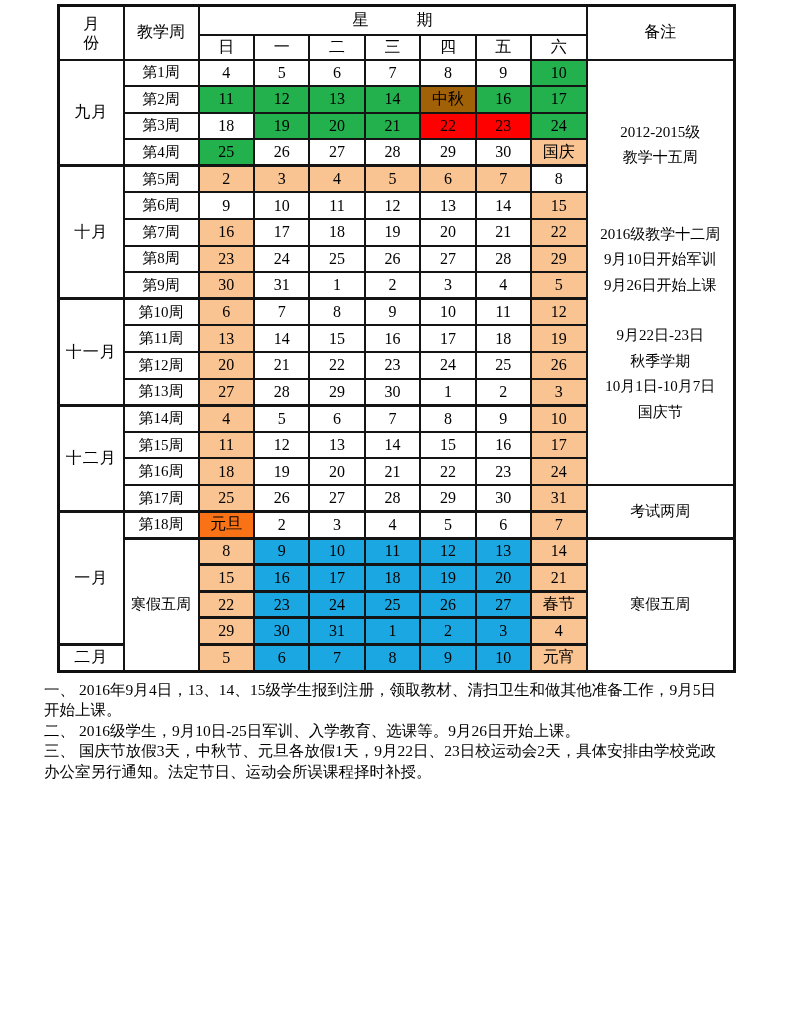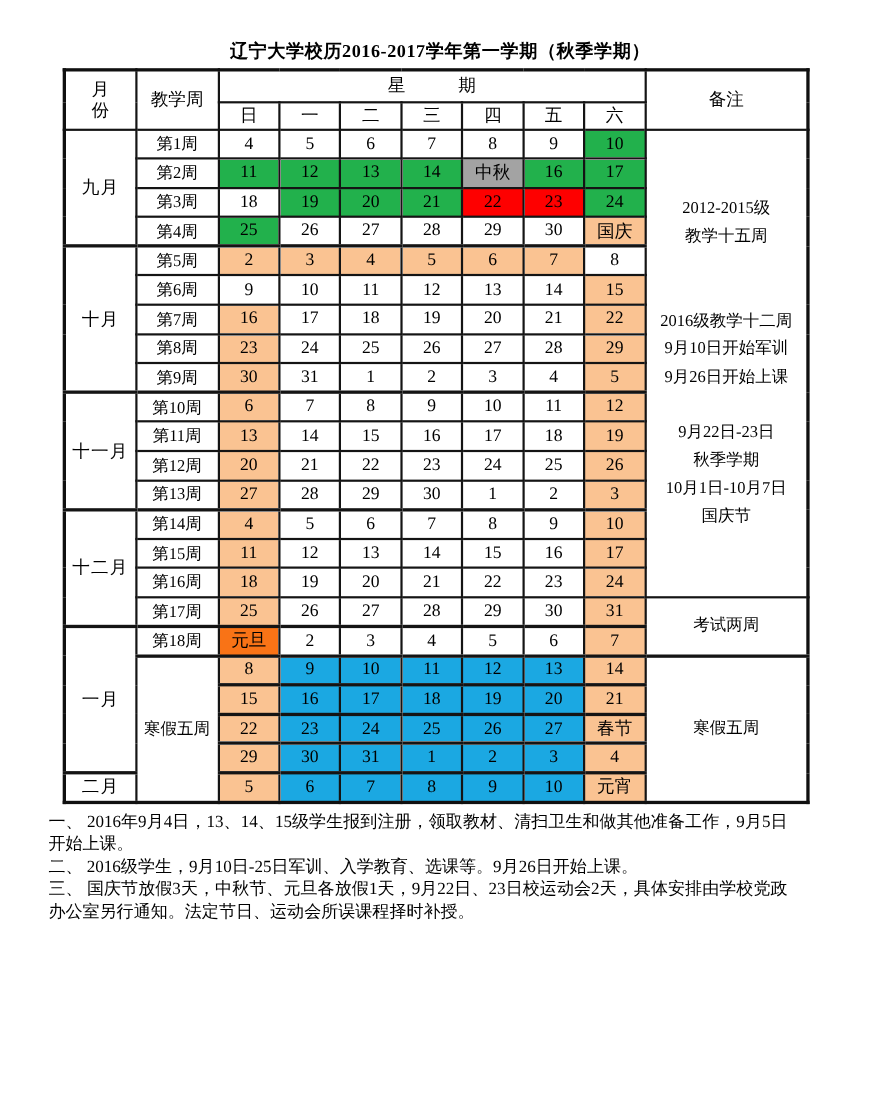--- a/index.html
+++ b/index.html
@@ -62,21 +62,20 @@
     line-height:20.6px;
     text-align:justify;
   }
   .note{margin:0;}
 </style>
 </head>
 <body>
 
 <div class="page">
 
-  <div class="title">辽宁大学校历2016-2017学年第一学期（秋季学期）</div>
 
   <table class="cal">
     <colgroup>
       <col style="width:65px">
       <col style="width:75px">
       <col style="width:55.43px">
         <col style="width:55.43px">
         <col style="width:55.43px">
         <col style="width:55.43px">
         <col style="width:55.43px">
@@ -124,21 +123,21 @@
 10月1日-10月7日
 国庆节</div>
           </td>
         </tr>
         <tr>
           <td class="week">第2周</td>
           <td class="day" style="background: rgb(34, 177, 76);">11</td>
           <td class="day" style="background: rgb(34, 177, 76);">12</td>
           <td class="day" style="background: rgb(34, 177, 76);">13</td>
           <td class="day" style="background: rgb(34, 177, 76);">14</td>
-          <td class="day" style="background: #a3a3a3;">中秋</td>
+          <td class="day" style="background: #a16207;">中秋</td>
           <td class="day" style="background: rgb(34, 177, 76);">16</td>
           <td class="day" style="background: rgb(34, 177, 76);">17</td>
         </tr>
         <tr>
           <td class="week">第3周</td>
           <td class="day" style="background: rgb(255, 255, 255);">18</td>
           <td class="day" style="background: rgb(34, 177, 76);">19</td>
           <td class="day" style="background: rgb(34, 177, 76);">20</td>
           <td class="day" style="background: rgb(34, 177, 76);">21</td>
           <td class="day" style="background: rgb(254, 0, 0);">22</td>

